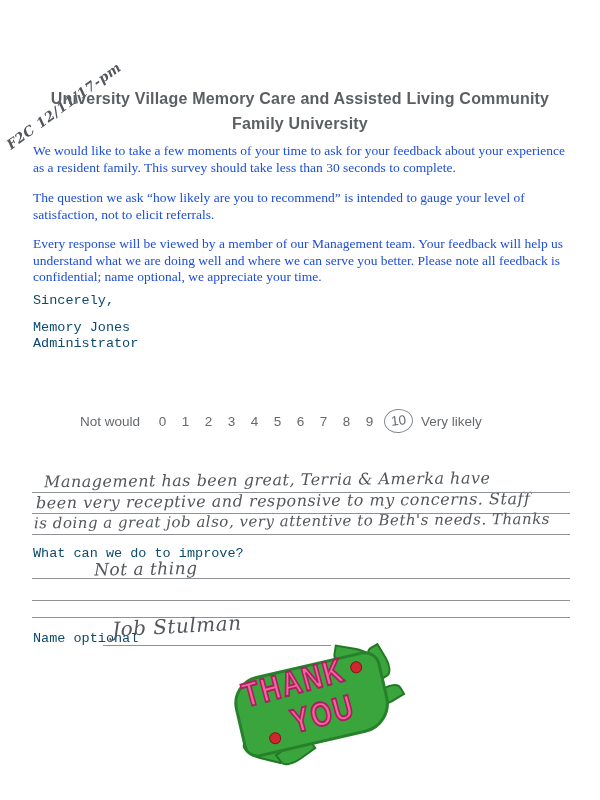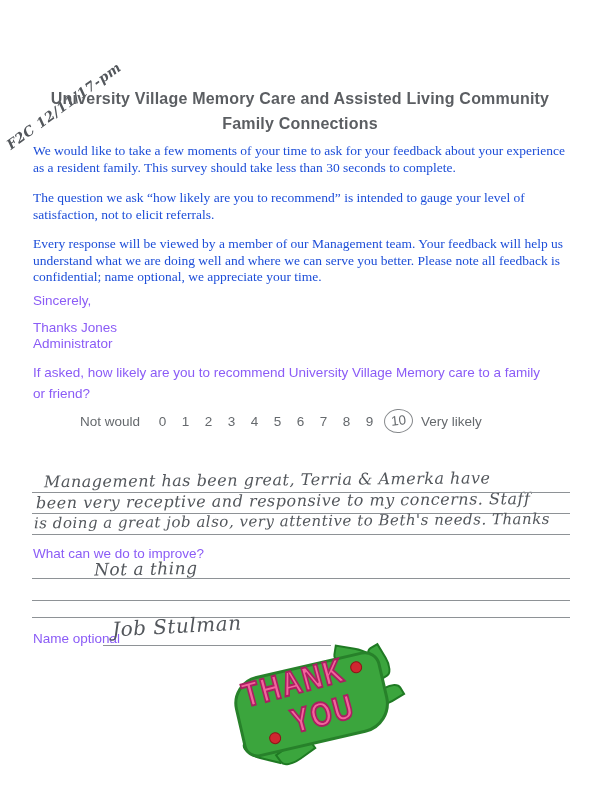--- a/index.html
+++ b/index.html
@@ -4,21 +4,21 @@
 <style>
   html,body{margin:0;padding:0;background:#e9e9e9;}
   .page{
     position:relative;width:600px;height:800px;background:#ffffff;
     overflow:hidden;font-family:"Liberation Sans",sans-serif;
     box-shadow:0 0 4px rgba(0,0,0,.15);
   }
   .abs{position:absolute;}
   
   .serif{font-family:"Liberation Serif",serif;font-size:13.5px;line-height:16.5px;color:#1d4ed8;}
-  .sans{font-family:Liberation Sans, sans-serif;font-size:13.5px;color:#8b5cf6;}
+  .sans{font-family:Liberation Mono, monospace;font-size:13.5px;color:#0c4a6e;}
   .title{font-weight:bold;font-size:16px;color:#5b5e62;text-align:center;left:0;right:0;letter-spacing:.2px;}
   .hand{
     font-family:"DejaVu Serif",serif;font-style:italic;color:#53575c;
     letter-spacing:.5px;white-space:nowrap;
   }
   
   .rule{border-bottom:1.5px solid #8e9296;}
   .answer-line{left:32px;width:538px;height:22px;}
   
   .scale-row{left:80px;top:409px;display:flex;align-items:center;gap:10px;font-size:13.5px;color:#65696d;}
@@ -57,31 +57,30 @@
   }
 </style>
 </head>
 <body>
 
 <div class="page">
 
   <div class="abs hand corner-note">F2C 12/11/17-pm</div>
 
   <div class="abs title" style="top:90px;">University Village Memory Care and Assisted Living Community</div>
-  <div class="abs title" style="top:115px;">Family Connections</div>
+  <div class="abs title" style="top:115px;">Family University</div>
 
   <div class="abs serif" style="left:33px;top:143px;width:538px;">We would like to take a few moments of your time to ask for your feedback about your experience as a resident family. This survey should take less than 30 seconds to complete.</div>
   <div class="abs serif" style="left:33px;top:236px;width:538px;">Every response will be viewed by a member of our Management team. Your feedback will help us understand what we are doing well and where we can serve you better. Please note all feedback is confidential; name optional, we appreciate your time.</div>
   <div class="abs serif" style="left:33px;top:190px;width:538px;">The question we ask “how likely are you to recommend” is intended to gauge your level of satisfaction, not to elicit referrals.</div>
 
   <div class="abs sans" style="left:33px;top:293px;">Sincerely,</div>
-  <div class="abs sans" style="left:33px;top:320px;">Thanks Jones</div>
+  <div class="abs sans" style="left:33px;top:320px;">Memory Jones</div>
   <div class="abs sans" style="left:33px;top:336px;">Administrator</div>
 
-  <div class="abs sans" style="left:33px;top:362px;width:520px;line-height:21px;">If asked, how likely are you to recommend University Village Memory care to a family or friend?</div>
 
   <div class="abs scale-row">
     <span style="margin-right:6px;">Not would</span>
     <span class="scale-num">0</span>
     <span class="scale-num">1</span>
     <span class="scale-num">2</span>
     <span class="scale-num">3</span>
     <span class="scale-num">4</span>
     <span class="scale-num">5</span>
     <span class="scale-num">6</span>

